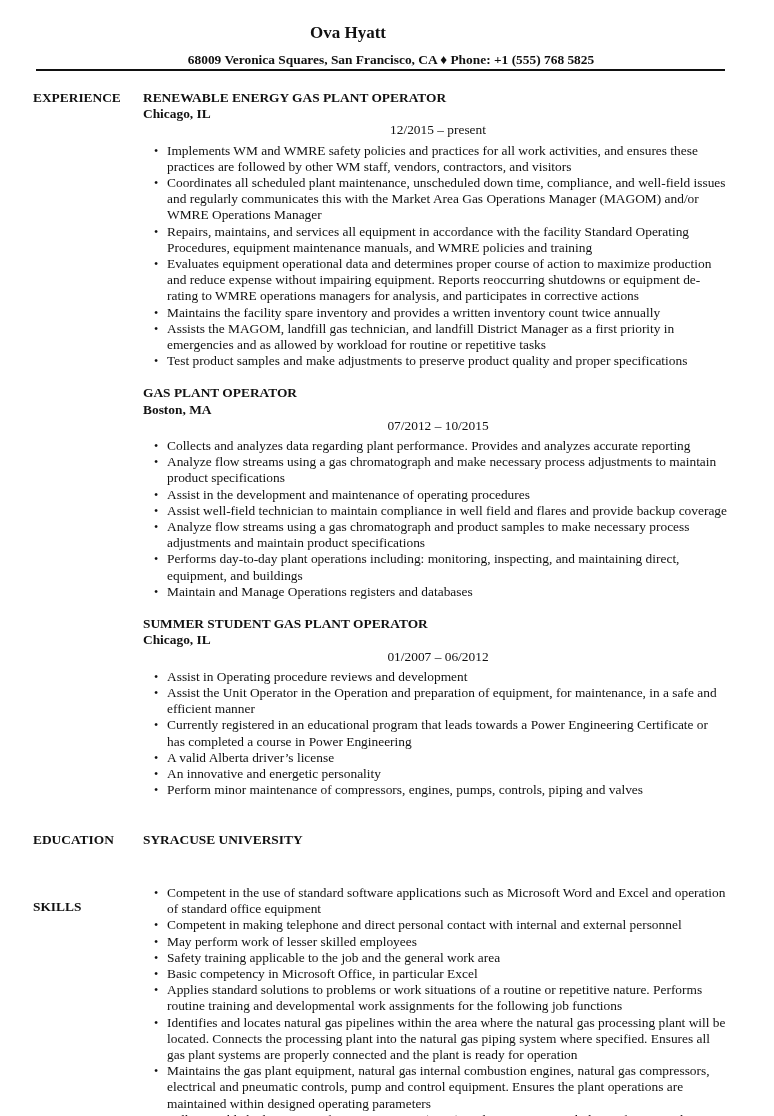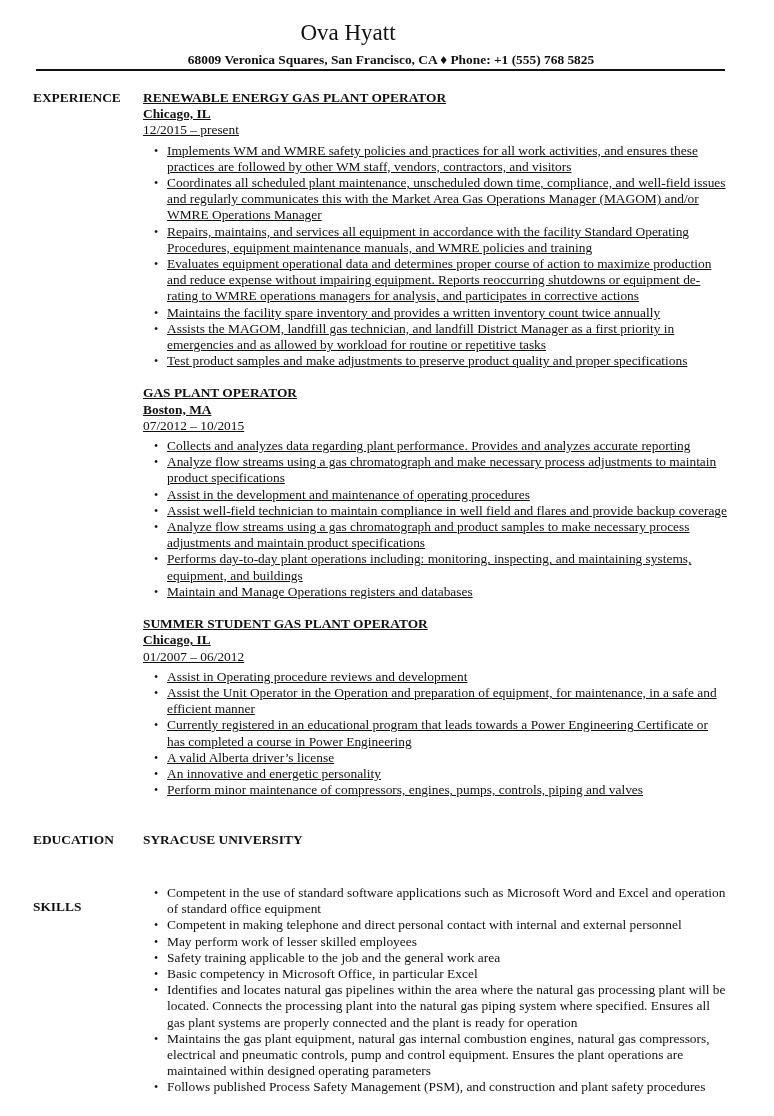--- a/index.html
+++ b/index.html
@@ -10,22 +10,22 @@
       font-family: "Liberation Serif", "DejaVu Serif", serif;
       color: #111111;
       font-size: 13.4px;
       line-height: 16.2px;
       position: relative;
     }
     .name {
       position: absolute;
       top: 22px; left: 0; width: 696px;
       text-align: center;
-      font-weight: normal;
-      font-size: 23px;
+      font-weight: bold;
+      font-size: 17px;
       line-height: 22px;
     }
     .contact {
       position: absolute;
       top: 52px; left: 4px; width: 774px;
       text-align: center;
       font-weight: bold;
       font-size: 13.4px;
       line-height: 16px;
     }
@@ -51,21 +51,21 @@
       left: 143px;
       width: 590px;
     }
     .job { margin-bottom: 16px; }
     .job-title {
       font-weight: bold;
       font-size: 13.4px;
       line-height: 16.2px;
     }
     .job-location { font-weight: bold; line-height: 16.2px; }
-    .job-dates { line-height: 16.2px; }
+    .job-dates { line-height: 16.2px; text-align: center; }
     ul.bullets {
       list-style: none;
       margin: 4px; padding: 0;
     }
     ul.bullets li {
       position: relative;
       padding-left: 20px;
       line-height: 16.2px;
     }
     ul.bullets li::before {
@@ -82,21 +82,21 @@
   </style>
 </head>
 <body>
 
 <div class="name">Ova Hyatt</div>
 <div class="contact">68009 Veronica Squares, San Francisco, CA ♦ Phone: +1 (555) 768 5825</div>
 <div class="rule"></div>
 
 <div class="section" style="top:90px;">
   <div class="section-label" style="top:0;">EXPERIENCE</div>
-  <div class="section-body" style="top:0;text-decoration:underline;">
+  <div class="section-body" style="top:0;">
 
     <div class="job">
       <div class="job-title">RENEWABLE ENERGY GAS PLANT OPERATOR</div>
       <div class="job-location">Chicago, IL</div>
       <div class="job-dates">12/2015 – present</div>
       <ul class="bullets">
         <li>Implements WM and WMRE safety policies and practices for all work activities, and ensures these practices are followed by other WM staff, vendors, contractors, and visitors</li>
         <li>Coordinates all scheduled plant maintenance, unscheduled down time, compliance, and well-field issues and regularly communicates this with the Market Area Gas Operations Manager (MAGOM) and/or WMRE Operations Manager</li>
         <li>Repairs, maintains, and services all equipment in accordance with the facility Standard Operating Procedures, equipment maintenance manuals, and WMRE policies and training</li>
         <li>Evaluates equipment operational data and determines proper course of action to maximize production and reduce expense without impairing equipment. Reports reoccurring shutdowns or equipment de-rating to WMRE operations managers for analysis, and participates in corrective actions</li>
@@ -109,21 +109,21 @@
     <div class="job">
       <div class="job-title">GAS PLANT OPERATOR</div>
       <div class="job-location">Boston, MA</div>
       <div class="job-dates">07/2012 – 10/2015</div>
       <ul class="bullets">
         <li>Collects and analyzes data regarding plant performance. Provides and analyzes accurate reporting</li>
         <li>Analyze flow streams using a gas chromatograph and make necessary process adjustments to maintain product specifications</li>
         <li>Assist in the development and maintenance of operating procedures</li>
         <li>Assist well-field technician to maintain compliance in well field and flares and provide backup coverage</li>
         <li>Analyze flow streams using a gas chromatograph and product samples to make necessary process adjustments and maintain product specifications</li>
-        <li>Performs day-to-day plant operations including: monitoring, inspecting, and maintaining systems, equipment, and buildings</li>
+        <li>Performs day-to-day plant operations including: monitoring, inspecting, and maintaining direct, equipment, and buildings</li>
         <li>Maintain and Manage Operations registers and databases</li>
       </ul>
     </div>
 
     <div class="job">
       <div class="job-title">SUMMER STUDENT GAS PLANT OPERATOR</div>
       <div class="job-location">Chicago, IL</div>
       <div class="job-dates">01/2007 – 06/2012</div>
       <ul class="bullets">
         <li>Assist in Operating procedure reviews and development</li>
@@ -147,18 +147,19 @@
 
 <div class="section" style="top:881px;">
   <div class="section-label" style="top:18px;">SKILLS</div>
   <div class="section-body" style="top:0;">
     <ul class="bullets">
       <li>Competent in the use of standard software applications such as Microsoft Word and Excel and operation of standard office equipment</li>
       <li>Competent in making telephone and direct personal contact with internal and external personnel</li>
       <li>May perform work of lesser skilled employees</li>
       <li>Safety training applicable to the job and the general work area</li>
       <li>Basic competency in Microsoft Office, in particular Excel</li>
+      <li>Applies standard solutions to problems or work situations of a routine or repetitive nature. Performs routine training and developmental work assignments for the following job functions</li>
       <li>Identifies and locates natural gas pipelines within the area where the natural gas processing plant will be located. Connects the processing plant into the natural gas piping system where specified. Ensures all gas plant systems are properly connected and the plant is ready for operation</li>
       <li>Maintains the gas plant equipment, natural gas internal combustion engines, natural gas compressors, electrical and pneumatic controls, pump and control equipment. Ensures the plant operations are maintained within designed operating parameters</li>
       <li>Follows published Process Safety Management (PSM), and construction and plant safety procedures</li>
     </ul>
   </div>
 </div>
 
 </body></html>

